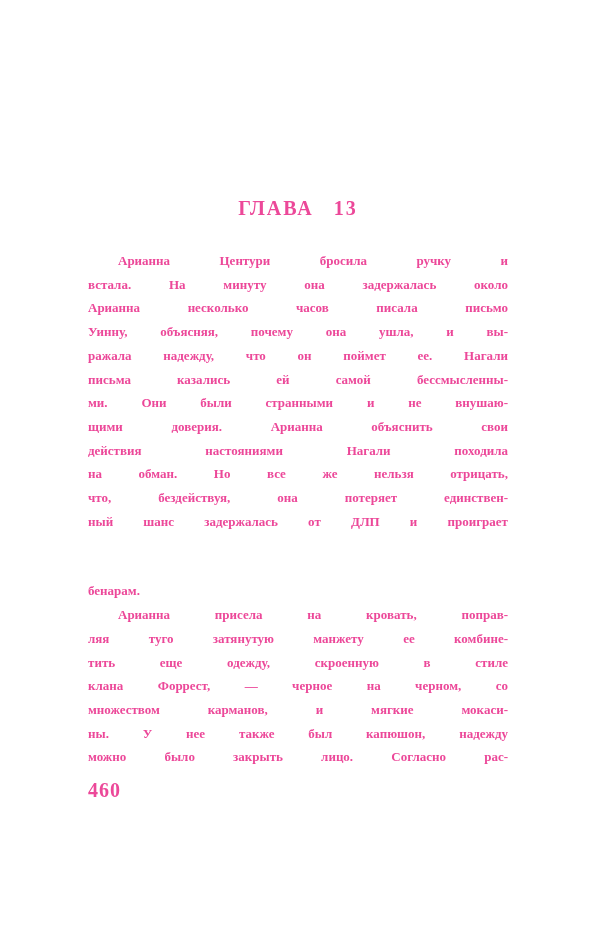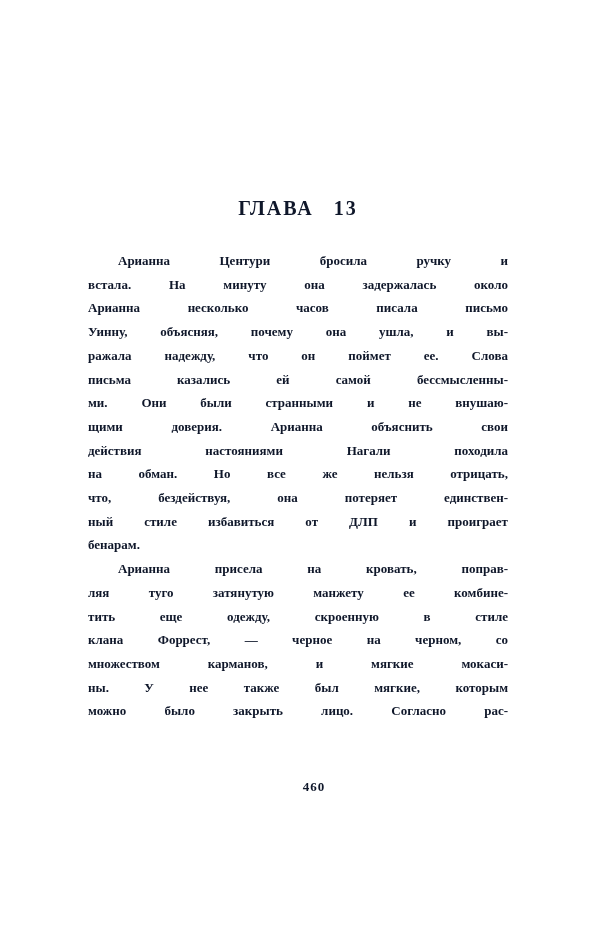--- a/index.html
+++ b/index.html
@@ -6,21 +6,21 @@
     margin: 0;
     padding: 0;
     background: #ffffff;
   }
   .page {
     position: relative;
     width: 600px;
     height: 941px;
     background: #ffffff;
     font-family: "Liberation Serif", "DejaVu Serif", serif;
-    color: #0f172a;
+    color: #ec4899;
     overflow: hidden;
   }
   .chapter-heading {
     position: absolute;
     left: 88px;
     top: 197px;
     width: 420px;
     text-align: center;
     font-size: 20px;
     font-weight: bold;
@@ -39,64 +39,65 @@
   }
   .line {
     text-align: justify;
     text-align-last: justify;
   }
   .line.indent {
     text-indent: 30px;
   }
   .line.end {
     text-align-last: left;
+    margin-top: 46px;
   }
   .page-number {
     position: absolute;
-    left: 104px;
+    left: 88px;
     top: 779px;
     width: 420px;
-    text-align: center;
-    font-size: 13px;
+    text-align: left;
+    font-size: 20px;
     font-weight: bold;
     letter-spacing: 1px;
   }
 </style>
 </head>
 <body>
 
 <div class="page">
 
   <div class="chapter-heading">ГЛАВА 13</div>
 
   <div class="textblock">
 
     <div>
       <div class="line indent">Арианна Центури бросила ручку и</div>
       <div class="line">встала. На минуту она задержалась около</div>
       <div class="line">Арианна несколько часов писала письмо</div>
       <div class="line">Уинну, объясняя, почему она ушла, и вы-</div>
-      <div class="line">ражала надежду, что он поймет ее. Слова</div>
+      <div class="line">ражала надежду, что он поймет ее. Нагали</div>
       <div class="line">письма казались ей самой бессмысленны-</div>
       <div class="line">ми. Они были странными и не внушаю-</div>
       <div class="line">щими доверия. Арианна объяснить свои</div>
       <div class="line">действия настояниями Нагали походила</div>
       <div class="line">на обман. Но все же нельзя отрицать,</div>
       <div class="line">что, бездействуя, она потеряет единствен-</div>
-      <div class="line">ный стиле избавиться от ДЛП и проиграет</div>
+      <div class="line">ный шанс задержалась от ДЛП и проиграет</div>
       <div class="line end">бенарам.</div>
     </div>
 
     <div>
       <div class="line indent">Арианна присела на кровать, поправ-</div>
       <div class="line">ляя туго затянутую манжету ее комбине-</div>
       <div class="line">тить еще одежду, скроенную в стиле</div>
       <div class="line">клана Форрест, — черное на черном, со</div>
       <div class="line">множеством карманов, и мягкие мокаси-</div>
-      <div class="line">ны. У нее также был мягкие, которым</div>
+      <div class="line">ны. У нее также был капюшон, надежду</div>
       <div class="line">можно было закрыть лицо. Согласно рас-</div>
     </div>
 
   </div>
 
   <div class="page-number">460</div>
 
 </div>
 
 </body></html>

